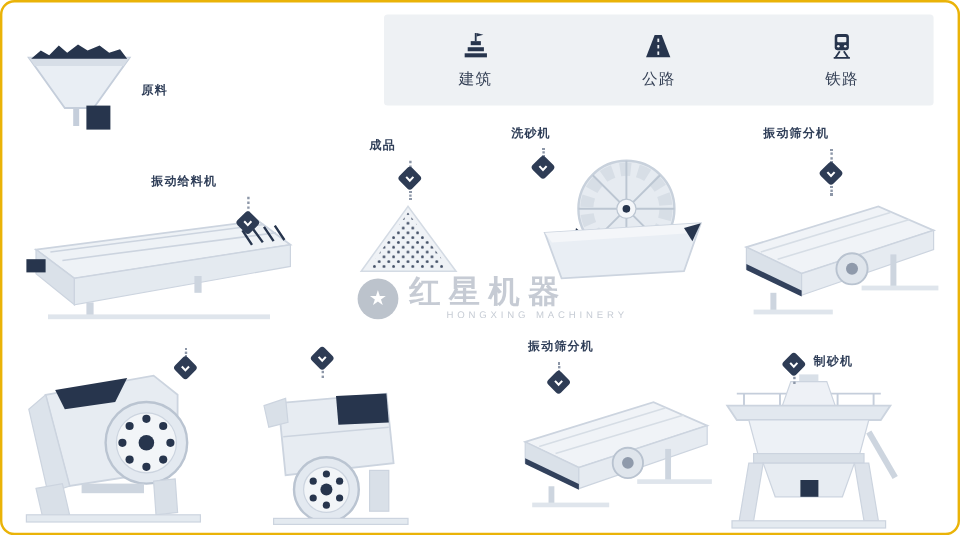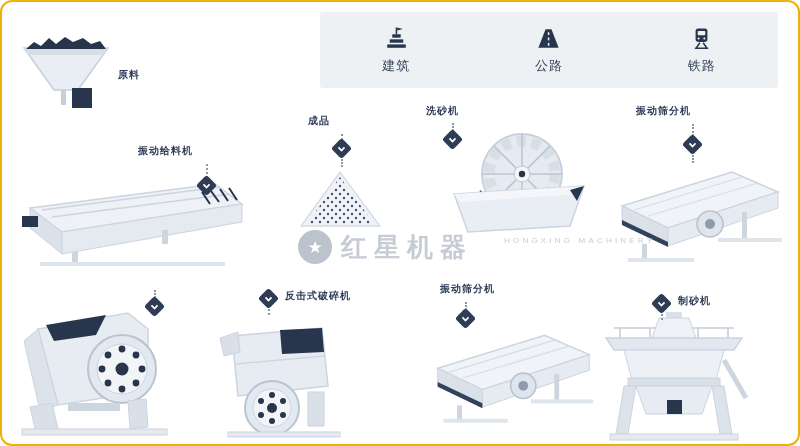--- a/index.html
+++ b/index.html
@@ -26,21 +26,21 @@
   .legend-item svg{width:27px;height:27px;}
   .legend-label{font-size:13px;color:#333f54;letter-spacing:1px;white-space:nowrap;}
   .watermark{
     position:absolute;left:296px;top:228px;display:flex;align-items:center;gap:9px;
     z-index:2;opacity:.95;
   }
   .wm-logo{
     width:34px;height:34px;border-radius:50%;background:#b9c0ca;display:flex;
     align-items:center;justify-content:center;color:#fff;font-size:17px;
   }
-  .wm-text{display:flex;flex-direction:row;line-height:1;}
+  .wm-text{display:flex;flex-direction:column;line-height:1;}
   .wm-brand{font-size:26px;font-weight:bold;letter-spacing:7px;color:#c3c9d2;}
   .wm-sub{font-size:8px;letter-spacing:3.2px;color:#c3c9d2;margin-top:3px;padding-left:31px;}
   .illus{position:absolute;z-index:1;}
 </style>
 </head>
 <body>
 
 <div class="canvas">
 
   <div class="legend">
@@ -89,21 +89,21 @@
 
   <svg class="illus" style="left:14px;top:30px;width:100px;height:78px;" viewBox="0 0 100 78">
     <polygon points="8,16 92,16 62,58 38,58" fill="#e9eef4" stroke="#c5cedb" stroke-width="1.5"></polygon>
     <polygon points="8,16 92,16 87,23 13,23" fill="#d7dee7"></polygon>
     <path d="M10,17 l8,-7 7,4 8,-8 7,6 9,-7 8,5 10,-4 8,6 9,-3 6,8 z" fill="#27354d"></path>
     <rect x="45" y="58" width="5" height="15" fill="#c5cedb"></rect>
     <rect x="56" y="56" width="20" height="20" fill="#27354d"></rect>
   </svg>
   <span class="node-label" style="left:116px;top:66px;">原料</span>
 
-  <span class="node-label" style="left:124px;top:142px;margin-left:12px;">振动给料机</span>
+  <span class="node-label" style="left:124px;top:142px;">振动给料机</span>
   <div class="dotline" style="left:204px;top:162px;height:14px;"></div>
   <div class="marker" style="left:197px;top:176px;">
     <svg viewBox="0 0 10 10">
       <path d="M2 3.2 L5 6.4 L8 3.2" stroke="#fff" stroke-width="1.7" fill="none"></path>
       </svg>
   </div>
   <svg class="illus" style="left:8px;top:168px;width:235px;height:100px;" viewBox="0 0 235 100">
     <polygon points="20,38 205,14 232,34 52,62" fill="#eef2f6" stroke="#ccd4df" stroke-width="1.5"></polygon>
     <polygon points="20,38 52,62 52,84 20,58" fill="#dae1e9" stroke="#ccd4df"></polygon>
     <polygon points="52,62 232,34 232,52 52,84" fill="#e4eaf0" stroke="#ccd4df"></polygon>
@@ -202,21 +202,20 @@
     <polygon points="20,112 42,108 48,134 26,138" fill="#d9e0e8" stroke="#ccd4df"></polygon>
     <polygon points="118,106 136,104 138,132 120,134" fill="#d9e0e8" stroke="#ccd4df"></polygon>
     <rect x="12" y="134" width="145" height="6" fill="#e4eaf0" stroke="#ccd4df"></rect>
   </svg>
 
   <div class="marker" style="left:259px;top:289px;">
     <svg viewBox="0 0 10 10">
       <path d="M2 3.2 L5 6.4 L8 3.2" stroke="#fff" stroke-width="1.7" fill="none"></path>
       </svg>
   </div>
-  <span class="node-label" style="left:283px;top:287px;">反击式破碎机</span>
   <div class="dotline" style="left:266px;top:307px;height:6px;"></div>
   <svg class="illus" style="left:208px;top:306px;width:145px;height:132px;" viewBox="0 0 145 132">
     <polygon points="22,28 112,20 118,78 28,88" fill="#e7ecf2" stroke="#ccd4df" stroke-width="1.5"></polygon>
     <polygon points="70,22 112,20 114,44 72,46" fill="#27354d"></polygon>
     <polygon points="10,30 28,24 30,44 14,48" fill="#d9e0e8" stroke="#ccd4df"></polygon>
     <path d="M26,56 L114,48" stroke="#ccd4df" stroke-width="1.3"></path>
     <rect x="98" y="84" width="16" height="34" fill="#d9e0e8" stroke="#ccd4df"></rect>
     <circle cx="62" cy="100" r="27" fill="#e3e9f0" stroke="#bac4d1" stroke-width="2"></circle>
     <circle cx="62" cy="100" r="19" fill="#f2f5f8" stroke="#ccd4df"></circle>
     <g fill="#27354d">

